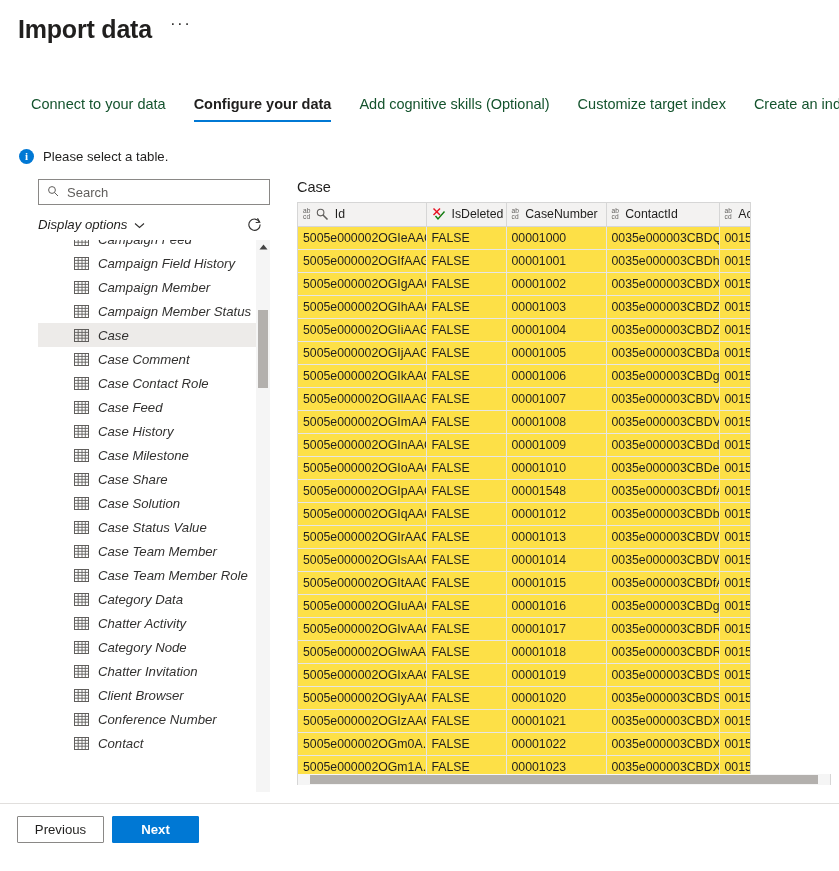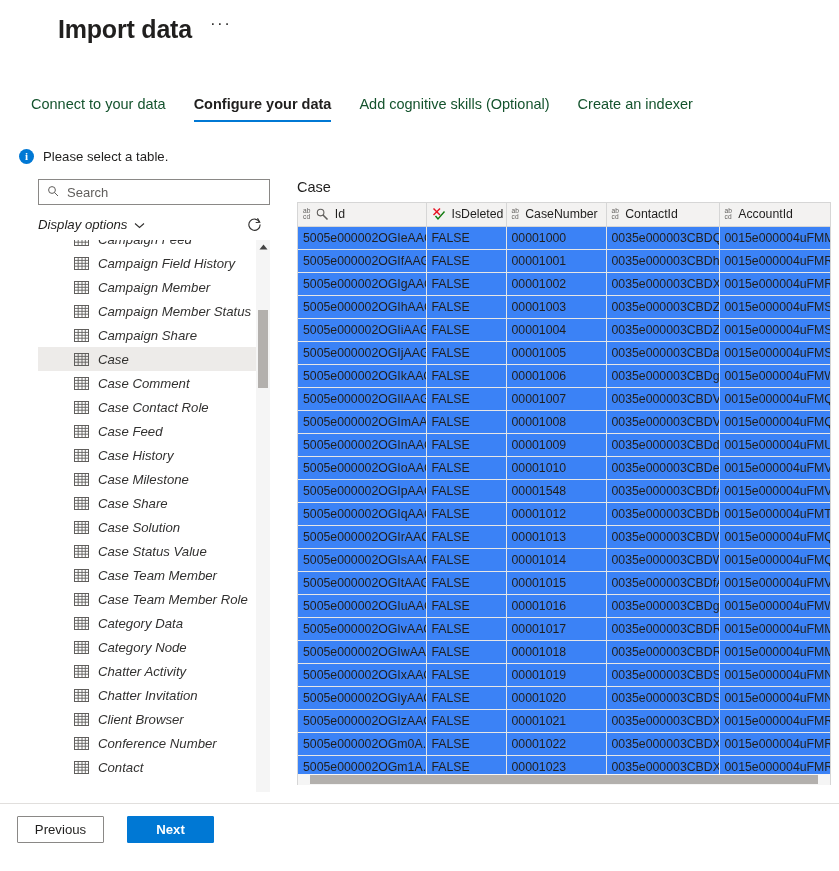--- a/index.html
+++ b/index.html
@@ -12,21 +12,20 @@
     overflow: hidden;
   }
 
   
   .page-header {
     display: flex;
     align-items: center;
     gap: 14px;
     padding: 10px 0 0 18px;
     height: 48px;
-    margin-left: 40px;
   }
   .page-title {
     font-size: 25px;
     font-weight: 600;
     letter-spacing: -0.2px;
     color: #201f1e;
     line-height: 32px;
   }
   .ellipsis-btn {
     font-size: 17px;
@@ -179,25 +178,25 @@
     cursor: pointer;
   }
 
   
   .main { flex: 1; padding-left: 27px; padding-right: 0; min-width: 0; }
   .grid-title { font-size: 14.5px; color: #201f1e; margin-bottom: 7px; }
 
   .grid-outer {
     border: 1px solid #d6d6d6;
     border-bottom: none;
-    width: 534px;
+    width: 454px;
     height: 572px;
     position: relative;
     overflow: hidden;
-    background: #3b82f6;
+    background: #fde047;
   }
   table.data-grid {
     border-collapse: collapse;
     table-layout: fixed;
     width: 537px;
     font-size: 12.3px;
   }
   table.data-grid th {
     background: #f3f2f1;
     border-right: 1px solid #d6d6d6;
@@ -249,21 +248,21 @@
     background: #b3b0ad;
     cursor: pointer;
   }
 
   
   .footer {
     border-top: 1px solid #e1dfdd;
     margin-top: 12px;
     padding: 12px 0 0 17px;
     display: flex;
-    gap: 23px;
+    gap: 8px;
   }
   .btn {
     height: 27px;
     min-width: 87px;
     font-size: 13.2px;
     font-family: "Liberation Sans", sans-serif;
     cursor: pointer;
     border-radius: 1px;
   }
   .btn-secondary {
@@ -283,20 +282,21 @@
 
 <div class="page-header">
   <div class="page-title">Import data</div>
   <div class="ellipsis-btn">···</div>
 </div>
 
 <div class="tabs">
   <div class="tab">Connect to your data</div>
   <div class="tab active">Configure your data</div>
   <div class="tab">Add cognitive skills (Optional)</div>
+  <div class="tab">Customize target index</div>
   <div class="tab">Create an indexer</div>
 </div>
 
 <div class="info-bar">
   <div class="info-icon">i</div>
   <div class="info-text">Please select a table.</div>
 </div>
 
 <div class="body-area">
 
@@ -380,34 +380,20 @@
                 <line x1="0.5" x2="14.5" y1="3.4" y2="3.4" stroke="#605e5c" stroke-width="0.9"></line>
                 <line x1="0.5" x2="14.5" y1="6.3" y2="6.3" stroke="#605e5c" stroke-width="0.9"></line>
                 <line x1="0.5" x2="14.5" y1="9.2" y2="9.2" stroke="#605e5c" stroke-width="0.9"></line>
                 <line y1="0.5" y2="12.5" x1="4.2" x2="4.2" stroke="#605e5c" stroke-width="0.9"></line>
                 <line y1="0.5" y2="12.5" x1="8" x2="8" stroke="#605e5c" stroke-width="0.9"></line>
                 <line y1="0.5" y2="12.5" x1="11.3" x2="11.3" stroke="#605e5c" stroke-width="0.9"></line>
               </svg>
             </span>
             <span>Campaign Member Status</span>
           </div>
-          <div class="tl-item">
-            <span style="display: flex;">
-              <svg width="15" height="13" viewBox="0 0 15 13" class="grid-ico">
-                <rect x="0.5" y="0.5" width="14" height="12" fill="none" stroke="#605e5c"></rect>
-                <line x1="0.5" x2="14.5" y1="3.4" y2="3.4" stroke="#605e5c" stroke-width="0.9"></line>
-                <line x1="0.5" x2="14.5" y1="6.3" y2="6.3" stroke="#605e5c" stroke-width="0.9"></line>
-                <line x1="0.5" x2="14.5" y1="9.2" y2="9.2" stroke="#605e5c" stroke-width="0.9"></line>
-                <line y1="0.5" y2="12.5" x1="4.2" x2="4.2" stroke="#605e5c" stroke-width="0.9"></line>
-                <line y1="0.5" y2="12.5" x1="8" x2="8" stroke="#605e5c" stroke-width="0.9"></line>
-                <line y1="0.5" y2="12.5" x1="11.3" x2="11.3" stroke="#605e5c" stroke-width="0.9"></line>
-              </svg>
-            </span>
-            <span>Campaign Share</span>
-          </div>
           <div class="tl-item selected">
             <span style="display: flex;">
               <svg width="15" height="13" viewBox="0 0 15 13" class="grid-ico">
                 <rect x="0.5" y="0.5" width="14" height="12" fill="none" stroke="#605e5c"></rect>
                 <line x1="0.5" x2="14.5" y1="3.4" y2="3.4" stroke="#605e5c" stroke-width="0.9"></line>
                 <line x1="0.5" x2="14.5" y1="6.3" y2="6.3" stroke="#605e5c" stroke-width="0.9"></line>
                 <line x1="0.5" x2="14.5" y1="9.2" y2="9.2" stroke="#605e5c" stroke-width="0.9"></line>
                 <line y1="0.5" y2="12.5" x1="4.2" x2="4.2" stroke="#605e5c" stroke-width="0.9"></line>
                 <line y1="0.5" y2="12.5" x1="8" x2="8" stroke="#605e5c" stroke-width="0.9"></line>
                 <line y1="0.5" y2="12.5" x1="11.3" x2="11.3" stroke="#605e5c" stroke-width="0.9"></line>
@@ -574,35 +560,35 @@
               <svg width="15" height="13" viewBox="0 0 15 13" class="grid-ico">
                 <rect x="0.5" y="0.5" width="14" height="12" fill="none" stroke="#605e5c"></rect>
                 <line x1="0.5" x2="14.5" y1="3.4" y2="3.4" stroke="#605e5c" stroke-width="0.9"></line>
                 <line x1="0.5" x2="14.5" y1="6.3" y2="6.3" stroke="#605e5c" stroke-width="0.9"></line>
                 <line x1="0.5" x2="14.5" y1="9.2" y2="9.2" stroke="#605e5c" stroke-width="0.9"></line>
                 <line y1="0.5" y2="12.5" x1="4.2" x2="4.2" stroke="#605e5c" stroke-width="0.9"></line>
                 <line y1="0.5" y2="12.5" x1="8" x2="8" stroke="#605e5c" stroke-width="0.9"></line>
                 <line y1="0.5" y2="12.5" x1="11.3" x2="11.3" stroke="#605e5c" stroke-width="0.9"></line>
               </svg>
             </span>
+            <span>Chatter Activity</span>
+          </div>
+          <div class="tl-item">
+            <span style="display: flex;">
+              <svg width="15" height="13" viewBox="0 0 15 13" class="grid-ico">
+                <rect x="0.5" y="0.5" width="14" height="12" fill="none" stroke="#605e5c"></rect>
+                <line x1="0.5" x2="14.5" y1="3.4" y2="3.4" stroke="#605e5c" stroke-width="0.9"></line>
+                <line x1="0.5" x2="14.5" y1="6.3" y2="6.3" stroke="#605e5c" stroke-width="0.9"></line>
+                <line x1="0.5" x2="14.5" y1="9.2" y2="9.2" stroke="#605e5c" stroke-width="0.9"></line>
+                <line y1="0.5" y2="12.5" x1="4.2" x2="4.2" stroke="#605e5c" stroke-width="0.9"></line>
+                <line y1="0.5" y2="12.5" x1="8" x2="8" stroke="#605e5c" stroke-width="0.9"></line>
+                <line y1="0.5" y2="12.5" x1="11.3" x2="11.3" stroke="#605e5c" stroke-width="0.9"></line>
+              </svg>
+            </span>
             <span>Category Node</span>
-          </div>
-          <div class="tl-item">
-            <span style="display: flex;">
-              <svg width="15" height="13" viewBox="0 0 15 13" class="grid-ico">
-                <rect x="0.5" y="0.5" width="14" height="12" fill="none" stroke="#605e5c"></rect>
-                <line x1="0.5" x2="14.5" y1="3.4" y2="3.4" stroke="#605e5c" stroke-width="0.9"></line>
-                <line x1="0.5" x2="14.5" y1="6.3" y2="6.3" stroke="#605e5c" stroke-width="0.9"></line>
-                <line x1="0.5" x2="14.5" y1="9.2" y2="9.2" stroke="#605e5c" stroke-width="0.9"></line>
-                <line y1="0.5" y2="12.5" x1="4.2" x2="4.2" stroke="#605e5c" stroke-width="0.9"></line>
-                <line y1="0.5" y2="12.5" x1="8" x2="8" stroke="#605e5c" stroke-width="0.9"></line>
-                <line y1="0.5" y2="12.5" x1="11.3" x2="11.3" stroke="#605e5c" stroke-width="0.9"></line>
-              </svg>
-            </span>
-            <span>Chatter Activity</span>
           </div>
           <div class="tl-item">
             <span style="display: flex;">
               <svg width="15" height="13" viewBox="0 0 15 13" class="grid-ico">
                 <rect x="0.5" y="0.5" width="14" height="12" fill="none" stroke="#605e5c"></rect>
                 <line x1="0.5" x2="14.5" y1="3.4" y2="3.4" stroke="#605e5c" stroke-width="0.9"></line>
                 <line x1="0.5" x2="14.5" y1="6.3" y2="6.3" stroke="#605e5c" stroke-width="0.9"></line>
                 <line x1="0.5" x2="14.5" y1="9.2" y2="9.2" stroke="#605e5c" stroke-width="0.9"></line>
                 <line y1="0.5" y2="12.5" x1="4.2" x2="4.2" stroke="#605e5c" stroke-width="0.9"></line>
                 <line y1="0.5" y2="12.5" x1="8" x2="8" stroke="#605e5c" stroke-width="0.9"></line>

